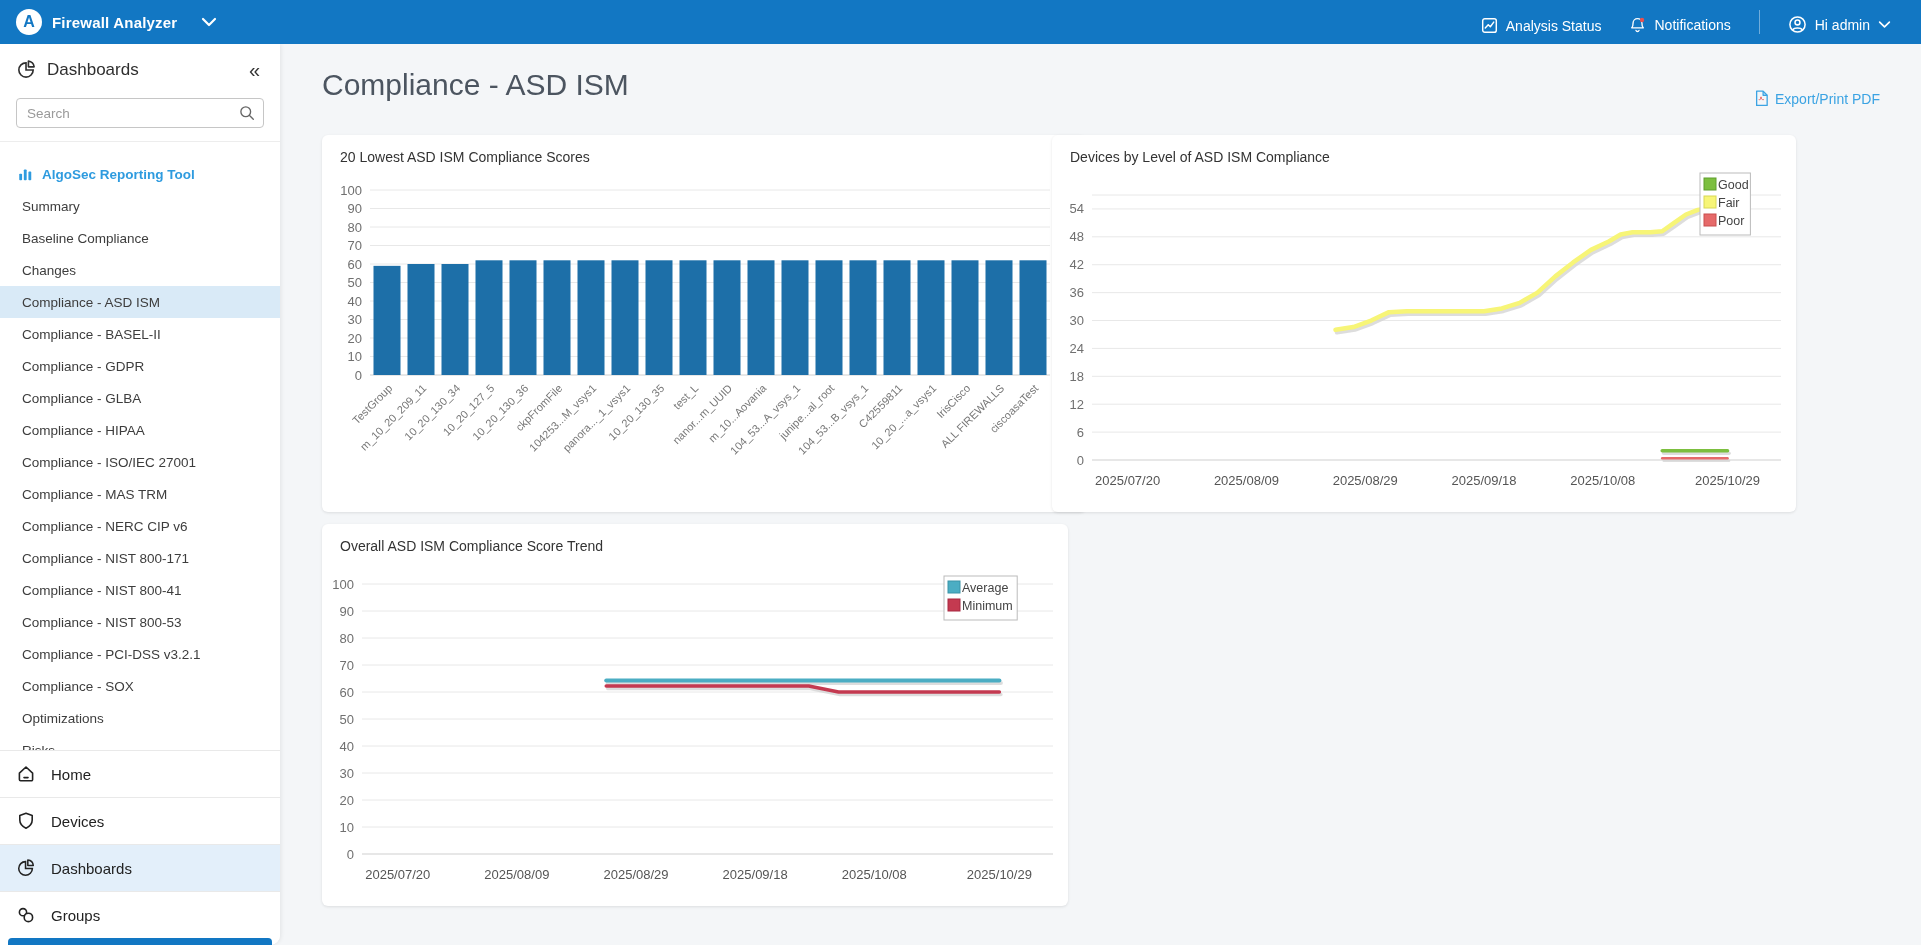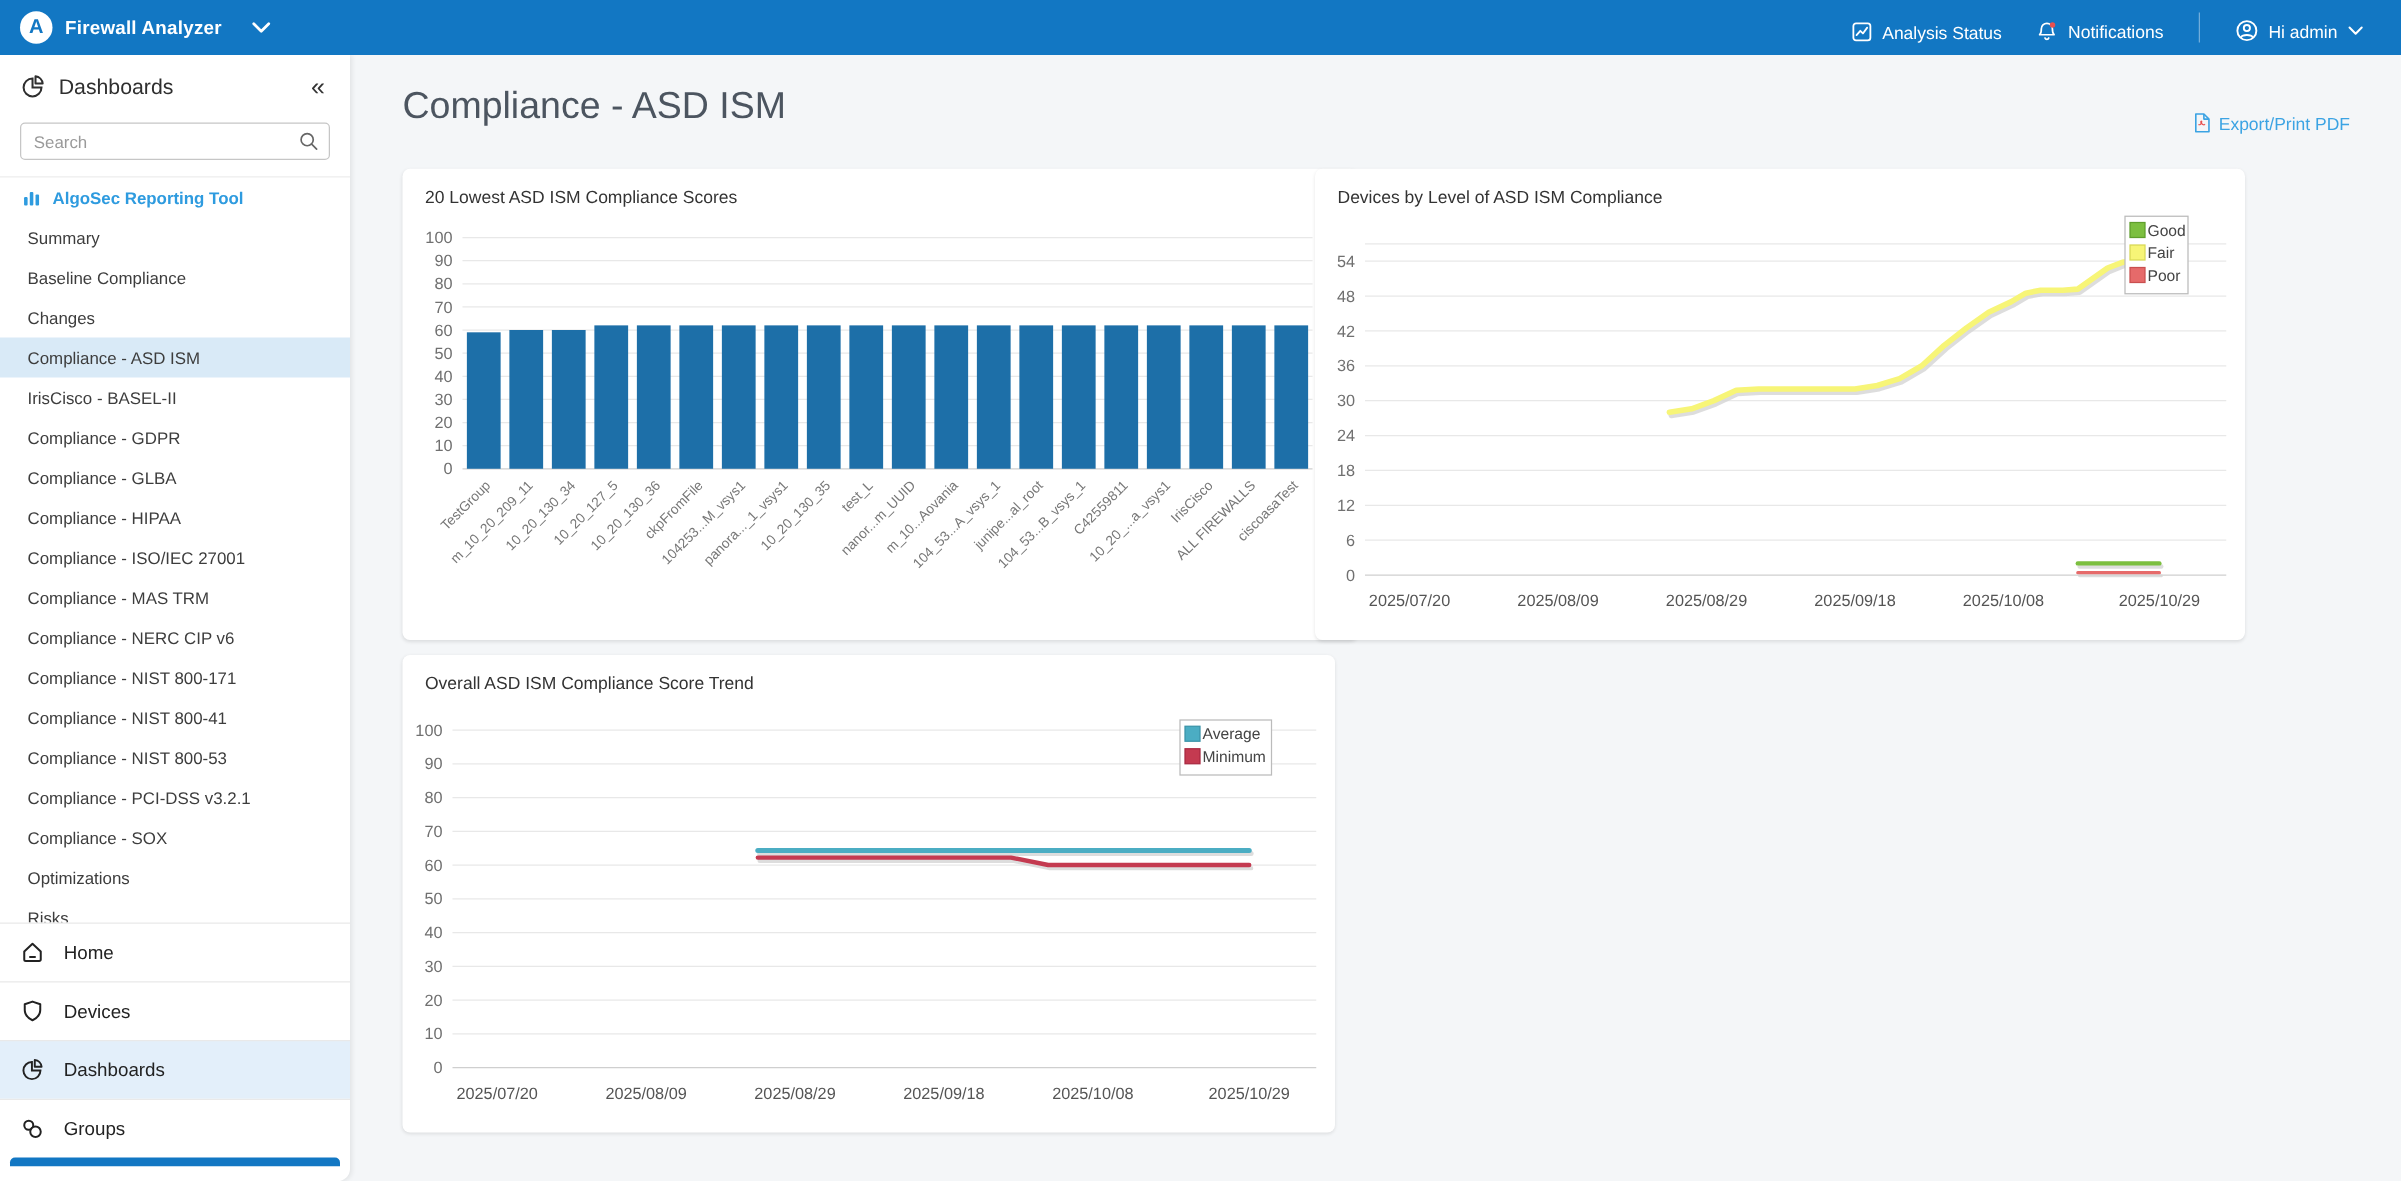--- a/index.html
+++ b/index.html
@@ -18,25 +18,25 @@
 
   
   .sidebar{position:absolute;top:44px;left:0;width:280px;bottom:0;background:#fff;box-shadow:1px 0 4px rgba(0,0,0,.08);border-radius:0 0 10px 0;z-index:5}
   .side-head{display:flex;align-items:center;gap:10px;padding:15px 14px 10px 16px}
   .side-title{font-size:17px;color:#2f2f2f;flex:1}
   .collapse{font-size:20px;color:#333;cursor:pointer;padding:0 6px;line-height:1}
   .search-wrap{position:relative;margin:8px 16px 13px 16px}
   .search-wrap input{width:100%;height:30px;border:1px solid #c6c6c6;border-radius:4px;padding:0 32px 0 10px;font-size:13.5px;color:#333;outline:none;background:#fff}
   .search-wrap input::placeholder{color:#9a9a9a}
   .search-wrap .mag{position:absolute;right:8px;top:6px}
-  .menu{border-top:1px solid #ededed;padding-top:0}
+  .menu{border-top:1px solid #ededed;padding-top:16px}
   .menu-row{height:32px;display:flex;align-items:center;padding:0 10px 0 22px;font-size:13.5px;color:#3d3d3d;cursor:pointer;white-space:nowrap}
   .menu-row.sel{background:#d9eaf7}
   .menu-row.tool{color:#2e9bdf;font-weight:bold;gap:9px;padding-left:18px}
-  .bottom-nav{position:absolute;bottom:12px;left:0;right:0;background:#fff;border-radius:0 0 10px 0}
+  .bottom-nav{position:absolute;bottom:0;left:0;right:0;background:#fff;border-radius:0 0 10px 0}
   .b-row{height:47px;display:flex;align-items:center;gap:15px;padding:0 16px;font-size:15px;color:#222;border-top:1px solid #e9e9e9;cursor:pointer}
   .b-row.sel{background:#e3effa}
   .partial-strip{height:7px;margin:0 8px;background:#1277c3;border-radius:4px 4px 0 0}
 
   
   .main{position:absolute;left:280px;top:44px;right:0;bottom:0}
   .page-title{position:absolute;left:42px;top:24px;margin:0;font-size:30px;color:#4c5560;font-weight:400}
   .export-link{position:absolute;right:41px;top:46px;display:flex;align-items:center;gap:6px;color:#3ba3e3;font-size:14px;cursor:pointer;text-decoration:none}
   .card{position:absolute;background:#fff;border-radius:6px;box-shadow:0 1px 3px rgba(0,0,0,.10)}
   #card1{left:42px;top:91px;width:764px;height:377px}
@@ -110,21 +110,21 @@
           <rect x="7" y="3" width="3.4" height="13" rx="1" fill="#2e9bdf"></rect>
           <rect x="12.5" y="5.5" width="3.4" height="10.5" rx="1" fill="#2e9bdf"></rect>
         </svg>
       <span>AlgoSec Reporting Tool</span>
     </div>
 
   <div class="menu-row">Summary</div>
       <div class="menu-row">Baseline Compliance</div>
       <div class="menu-row">Changes</div>
       <div class="menu-row sel">Compliance - ASD ISM</div>
-      <div class="menu-row">IrisCisco - BASEL-II</div>
+      <div class="menu-row">Compliance - BASEL-II</div>
       <div class="menu-row">Compliance - GDPR</div>
       <div class="menu-row">Compliance - GLBA</div>
       <div class="menu-row">Compliance - HIPAA</div>
       <div class="menu-row">Compliance - ISO/IEC 27001</div>
       <div class="menu-row">Compliance - MAS TRM</div>
       <div class="menu-row">Compliance - NERC CIP v6</div>
       <div class="menu-row">Compliance - NIST 800-171</div>
       <div class="menu-row">Compliance - NIST 800-41</div>
       <div class="menu-row">Compliance - NIST 800-53</div>
       <div class="menu-row">Compliance - PCI-DSS v3.2.1</div>

